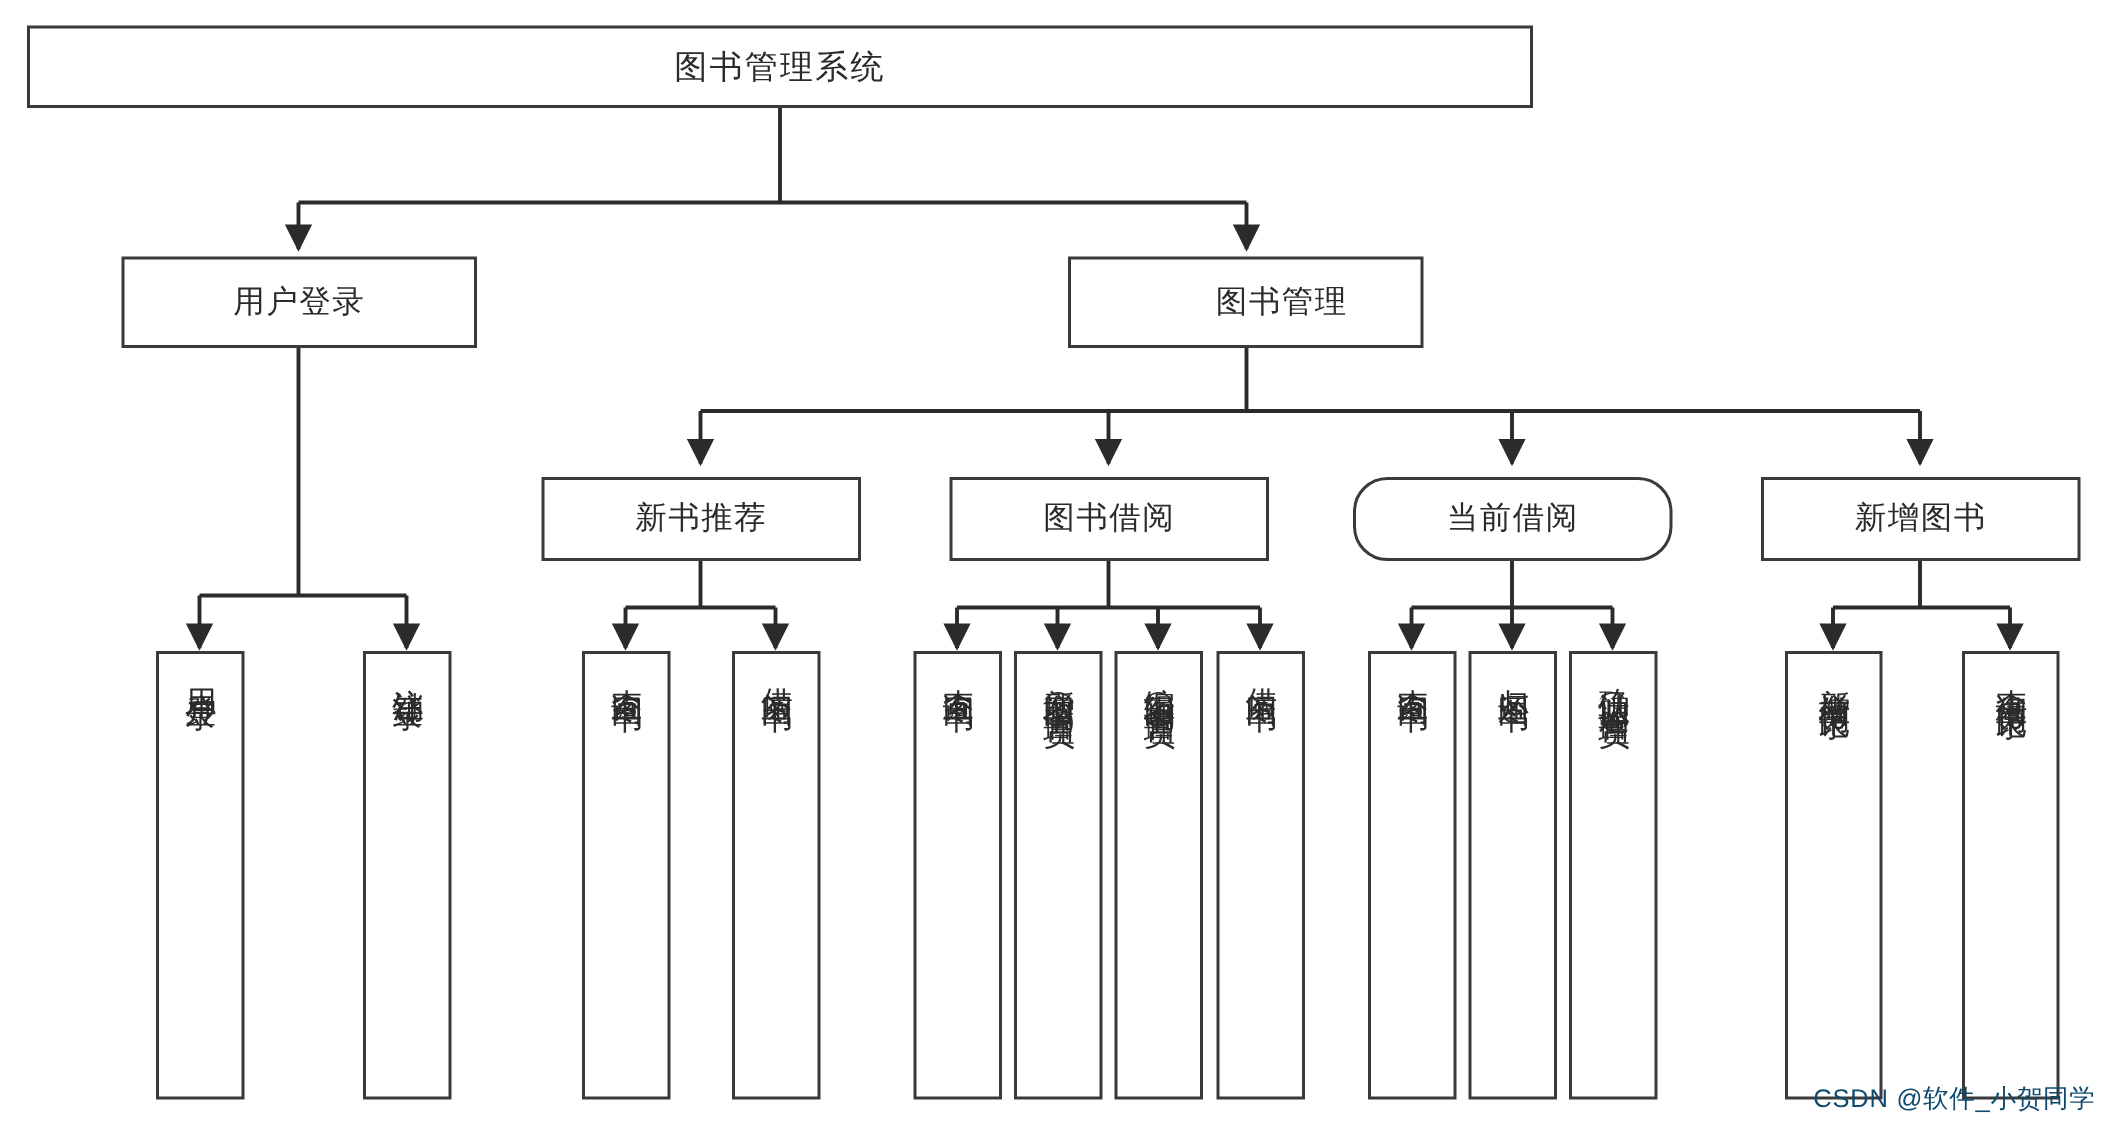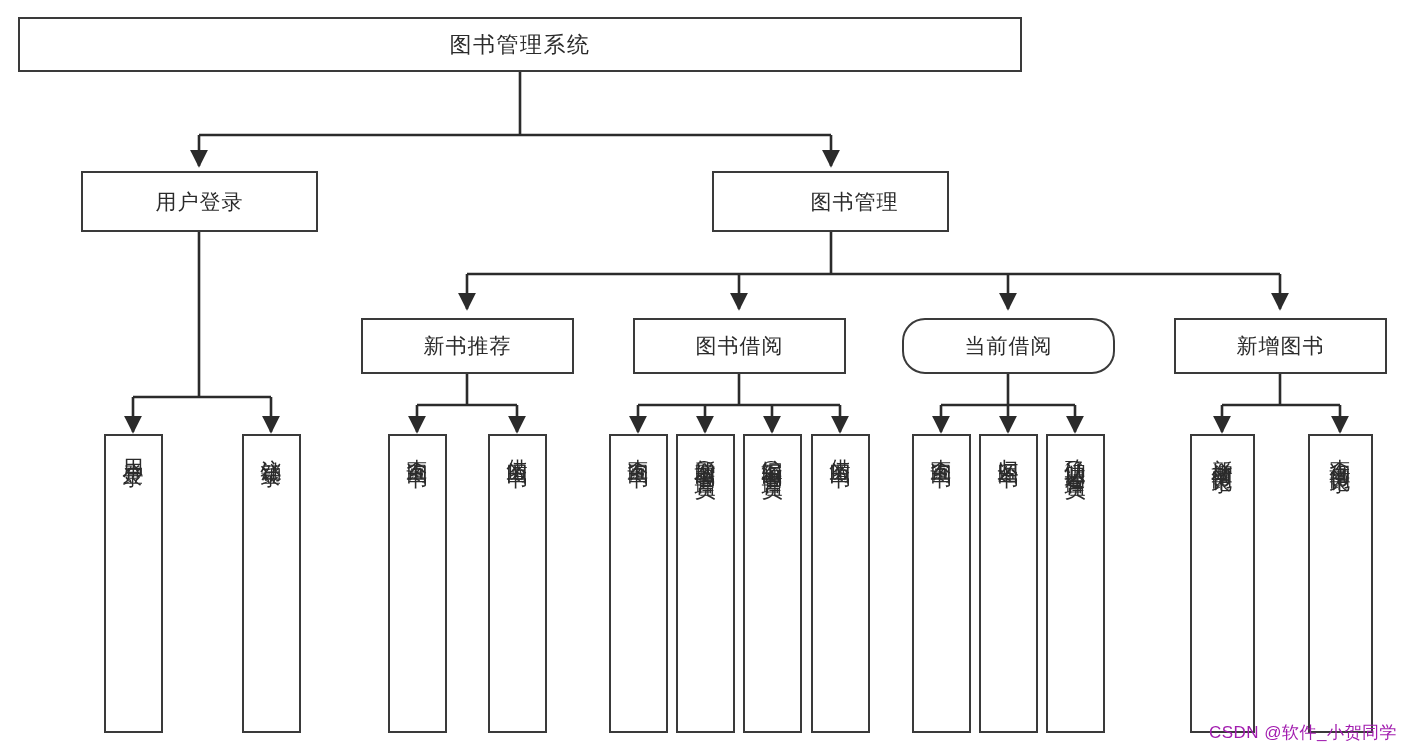--- a/index.html
+++ b/index.html
@@ -47,21 +47,21 @@
     height:auto;
     max-height:272px;
   }
   .node.v.tall .label{max-height:278px;}
 
   .watermark{
     position:absolute;
     right:8px;
     bottom:3px;
     font-size:17px;
-    color:#a21caf;
+    color:#0c4a6e;
     letter-spacing:0.5px;
     white-space:nowrap;
     user-select:none;
   }
 </style>
 </head>
 <body>
 
 <div id="canvas">
 

